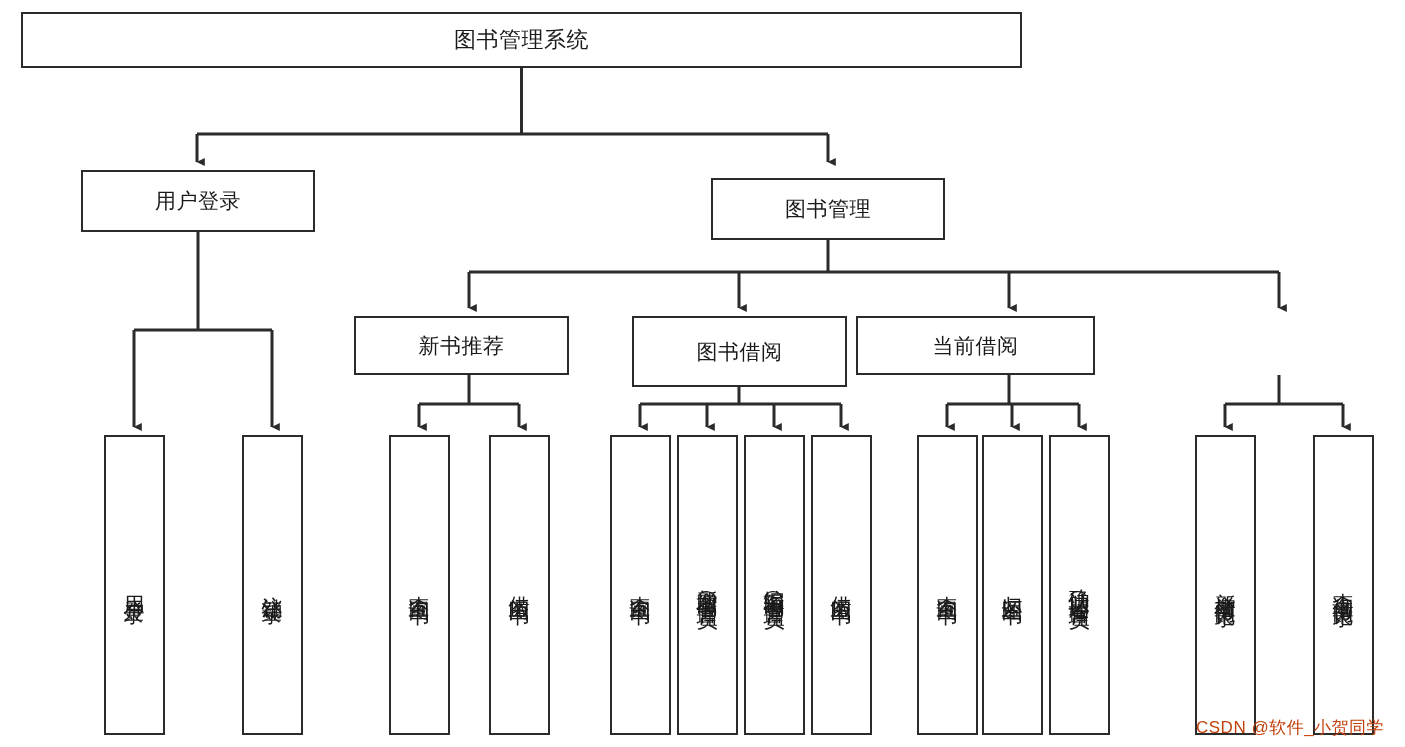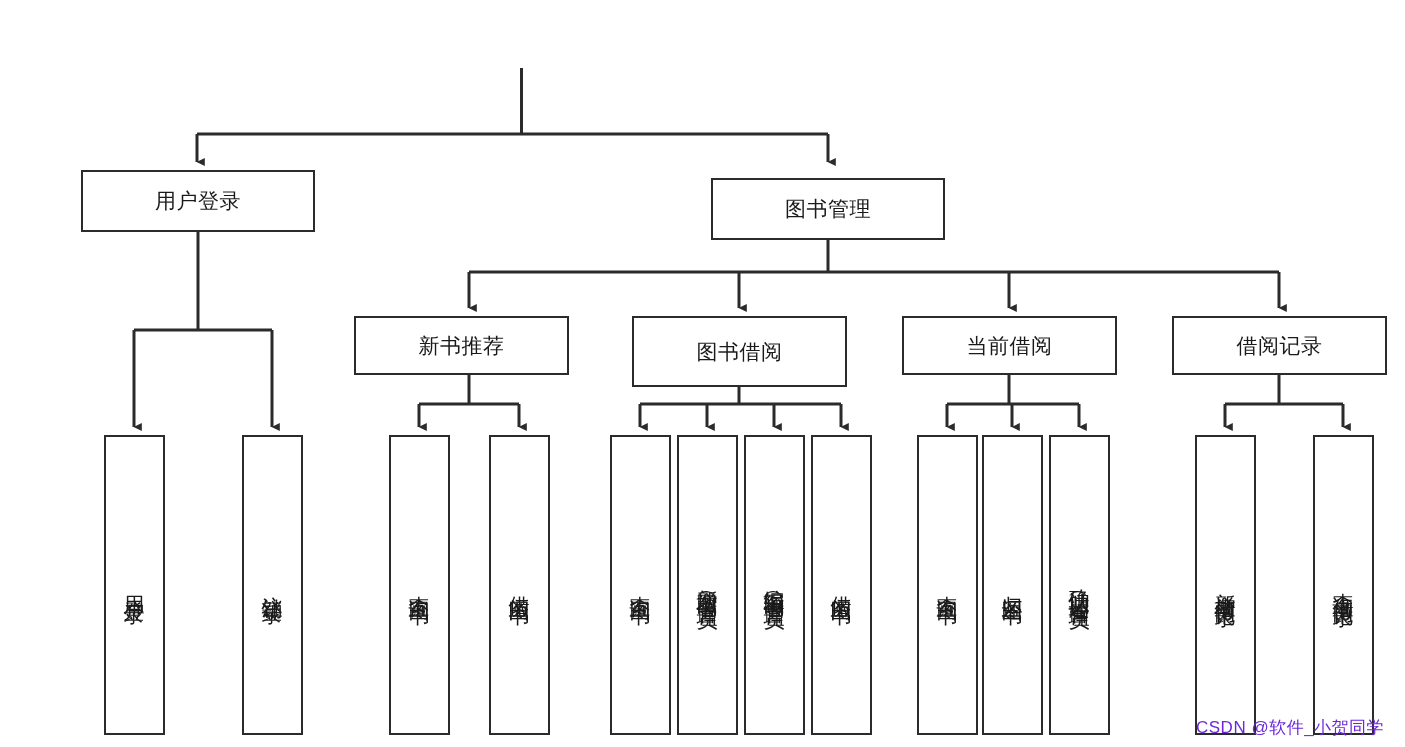--- a/index.html
+++ b/index.html
@@ -57,21 +57,21 @@
   .node.vert .node-label {
     writing-mode: vertical-rl;
     text-orientation: upright;
     font-size: 21px;
     letter-spacing: 3px;
     line-height: 1;
     white-space: nowrap;
   }
   .watermark {
     position: absolute;
-    color: #6d28d9;
+    color: #c2410c;
     font-size: 17px;
     letter-spacing: 0.5px;
     white-space: nowrap;
     pointer-events: none;
   }
 </style>
 </head>
 <body>
 
 <div id="diagram-root">
@@ -119,39 +119,39 @@
       <line x1="1012" y1="404" x2="1012" y2="427" marker-end="url(#arrowhead)"></line>
       <line x1="1079" y1="404" x2="1079" y2="427" marker-end="url(#arrowhead)"></line>
 
       <line x1="1279" y1="375" x2="1279" y2="404"></line>
       <line x1="1225" y1="404" x2="1343" y2="404"></line>
       <line x1="1225" y1="404" x2="1225" y2="427" marker-end="url(#arrowhead)"></line>
       <line x1="1343" y1="404" x2="1343" y2="427" marker-end="url(#arrowhead)"></line>
     </g>
   </svg>
 
+  <div class="node root horiz" style="left:21px; top:12px; width:1001px; height:56px;">
+    <span class="node-label">图书管理系统</span>
+  </div>
 
   <div class="node horiz" style="left:81px; top:170px; width:234px; height:62px;">
     <span class="node-label">用户登录</span>
   </div>
   <div class="node horiz" style="left:711px; top:178px; width:234px; height:62px;">
     <span class="node-label">图书管理</span>
   </div>
 
   <div class="node horiz" style="left:354px; top:316px; width:215px; height:59px;">
     <span class="node-label">新书推荐</span>
   </div>
   <div class="node horiz" style="left:632px; top:316px; width:215px; height:71px;">
     <span class="node-label">图书借阅</span>
   </div>
-  <div class="node horiz" style="left:902px; top:316px; width:215px; height:59px;">
+  <div class="node horiz" style="left:856px; top:316px; width:239px; height:59px;">
     <span class="node-label">当前借阅</span>
-  </div>
-  <div class="node horiz" style="left:1172px; top:316px; width:215px; height:59px;">
-    <span class="node-label">借阅记录</span>
   </div>
 
   <div class="node vert" style="left:104px; top:435px; width:61px; height:300px;">
     <span class="node-label">用户登录</span>
   </div>
   <div class="node vert" style="left:242px; top:435px; width:61px; height:300px;">
     <span class="node-label">注销登录</span>
   </div>
 
   <div class="node vert" style="left:389px; top:435px; width:61px; height:300px;">

